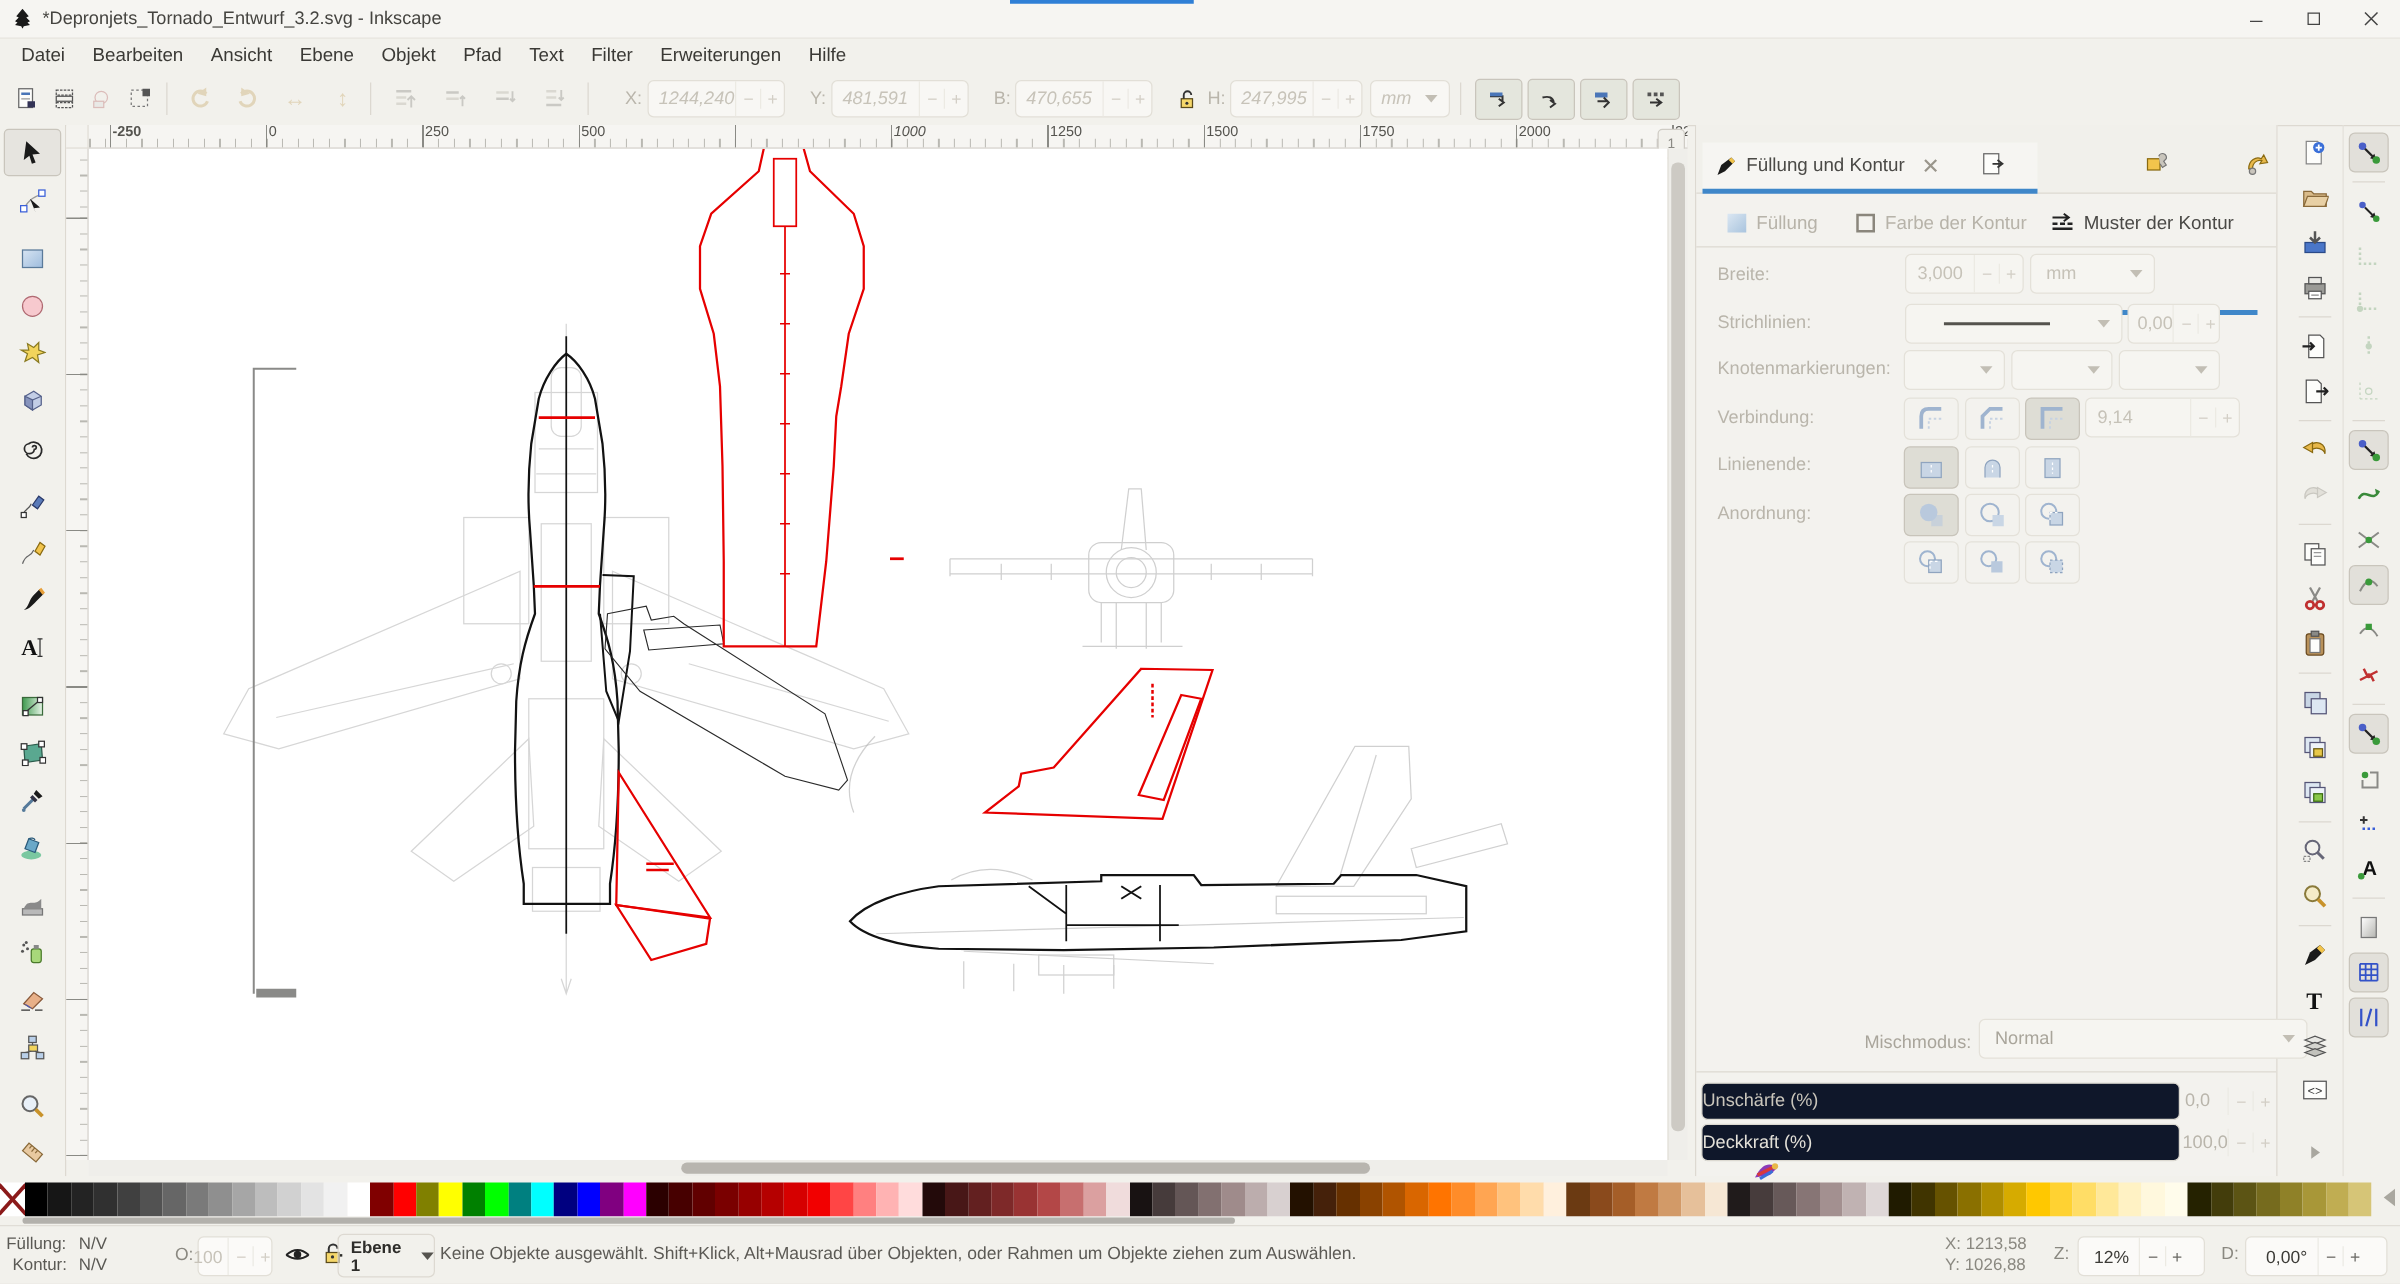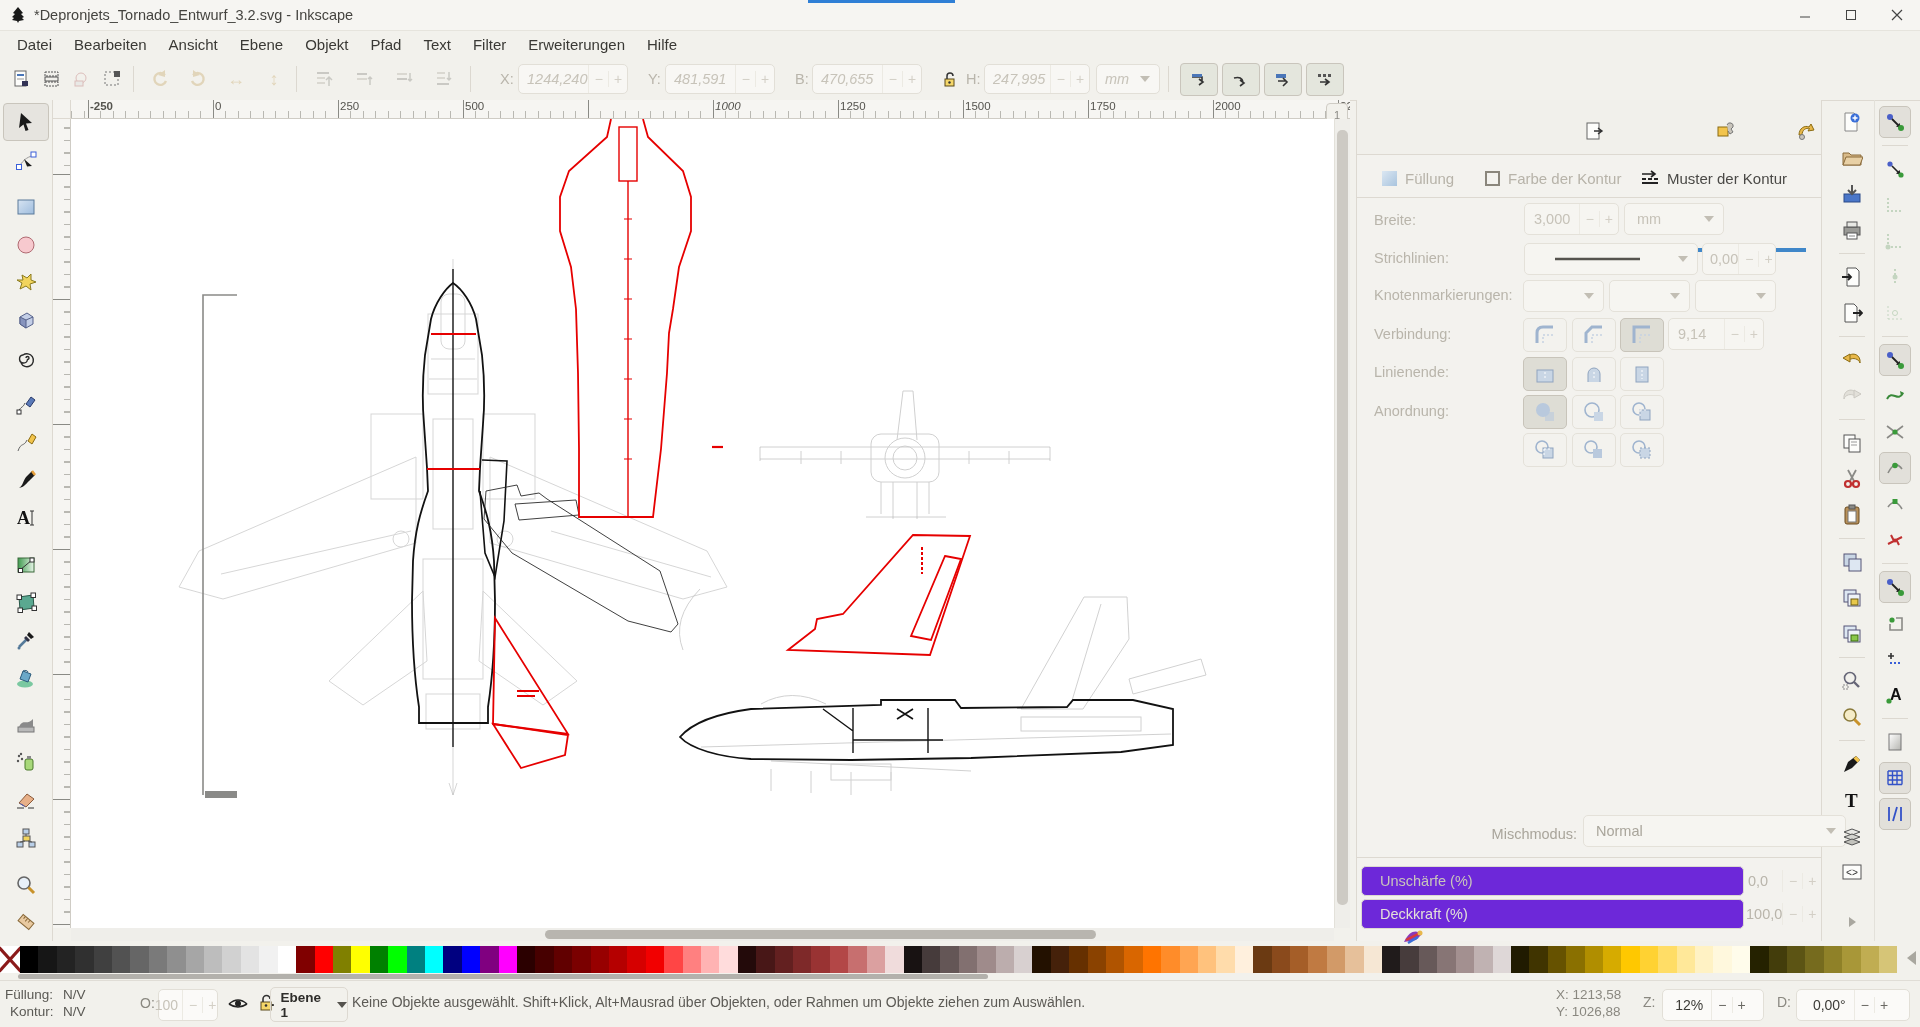--- a/index.html
+++ b/index.html
@@ -59,22 +59,22 @@
   .dock-hicon{position:absolute;top:18px;width:26px;height:26px;display:flex;align-items:center;justify-content:center;}
   .subtabs{position:absolute;left:0;top:55px;width:100%;height:43px;border-bottom:1px solid #ddd9d1;box-sizing:border-box;}
   .subtab{position:absolute;top:8px;height:30px;display:flex;align-items:center;gap:7px;font-size:15px;color:#b7b3a9;}
   .subtab-line{position:absolute;top:93px;height:4px;background:#3f87c9;}
   .plabel{position:absolute;font-size:14.5px;color:#b9b5ab;}
   .pfield{position:absolute;height:32px;border:1px solid #e4e1d9;border-radius:5px;background:#f6f5f1;display:flex;align-items:center;
           font-size:14.5px;color:#c6c2b8;box-sizing:border-box;}
   .dd-caret{width:0;height:0;border-left:5px solid transparent;border-right:5px solid transparent;border-top:6px solid #c2beb4;margin:0 9px 0 auto;}
   .pbtn{position:absolute;width:44px;height:34px;border:1px solid #e4e1d9;border-radius:5px;display:flex;align-items:center;justify-content:center;box-sizing:border-box;}
   .pbtn.on{background:#deddd5;border-color:#c8c4ba;}
-  .sliderbox{position:absolute;left:4px;width:383px;height:30px;border:1px solid #dcd9d1;border-radius:5px;background:#6d28d9;
-             display:flex;align-items:center;padding-left:18px;box-sizing:border-box;font-size:14.5px;}
+  .sliderbox{position:absolute;left:4px;width:383px;height:30px;border:1px solid #dcd9d1;border-radius:5px;background:#0f172a;
+             display:flex;align-items:center;padding-left:0;box-sizing:border-box;font-size:14.5px;}
   .divline{position:absolute;left:0;width:100%;height:1px;background:#ddd9d1;}
   
   .cmdbar{left:1832px;top:100px;width:40px;height:841px;display:flex;flex-direction:column;align-items:center;padding-top:4px;box-sizing:border-box;}
   .snapbar{left:1874px;top:100px;width:40px;height:841px;display:flex;flex-direction:column;align-items:center;padding-top:4px;box-sizing:border-box;border-left:1px solid #e3e1da;}
   .cbtn{width:32px;height:32px;display:flex;align-items:center;justify-content:center;border-radius:5px;margin:2px 0;}
   .cbtn.pressed{background:#e2e0da;border:1px solid #c9c5bc;box-sizing:border-box;}
   .csep{width:26px;height:1px;background:#dcd8d0;margin:5px 0;}
   .faded{opacity:.38;}
   
   .palette-row{left:0;top:941px;width:1920px;height:39px;background:#f2f1ec;}
@@ -573,20 +573,30 @@
   </div>
   <div class="abs vscroll">
       <div class="vthumb"></div>
     </div>
   <div class="abs hscroll">
       <div class="hthumb"></div>
     </div>
 
   <div class="abs dock">
     <div class="dock-tabbar">
+      <div class="dock-tab">
+        <svg width="18" height="18">
+            <path d="M2 16 L5 8 L13 2 L16 5 L8 13 Z" fill="#1a1a1a"></path>
+            <path d="M13 2 L16 5 L14 7 L11 4 Z" fill="#f2c44c"></path>
+          </svg>
+        <span>Füllung und Kontur</span>
+        <svg width="11" height="11" style="margin-left:8px">
+            <path d="M1 1 L10 10 M10 1 L1 10" stroke="#9a968c" stroke-width="1.8"></path>
+          </svg>
+      </div>
       <div class="dock-hicon" style="left:224px">
           <svg width="20" height="20">
             <rect x="3" y="2" width="12" height="16" fill="#fdfdfb" stroke="#666"></rect>
             <path d="M10 10 L17 10 M14 7 L18 10 L14 13" stroke="#333" fill="none" stroke-width="1.4"></path>
           </svg>
         </div>
       <div class="dock-hicon" style="left:356px">
           <svg width="20" height="20">
             <rect x="2" y="6" width="10" height="9" fill="#f2c44c" stroke="#8a6a10"></rect>
             <path d="M11 4 a3 3 0 0 1 6 2 l-2 2 l2 3 l-3 2 l-2 -3" fill="#c9c5bc" stroke="#777"></path>
@@ -679,21 +689,21 @@
           <path d="M4 20 L4 10 L10 4 L20 4" fill="none" stroke="#9fb4cf" stroke-width="3"></path>
           <path d="M10 20 L10 12 L20 12" fill="none" stroke="#c6d2e2" stroke-width="1.5" stroke-dasharray="2 2"></path>
         </svg>
       </div>
     <div class="pbtn on" style="left:263px;top:218px">
         <svg width="24" height="24">
           <path d="M4 20 L4 4 L20 4" fill="none" stroke="#9fb4cf" stroke-width="3"></path>
           <path d="M10 20 L10 12 L20 12" fill="none" stroke="#c6d2e2" stroke-width="1.5" stroke-dasharray="2 2"></path>
         </svg>
       </div>
-    <div class="pfield" style="left:311px;top:218px;width:96px">
+    <div class="pfield" style="left:311px;top:218px;width:124px">
         <span style="padding-left:9px">9,14</span>
         <div class="spin" style="margin-left:auto">
           <span>−</span>
           <span>+</span>
         </div>
       </div>
 
     <span class="plabel" style="left:17px;top:264px">Linienende:</span>
     <div class="pbtn on" style="left:166px;top:257px">
         <svg width="24" height="24">

